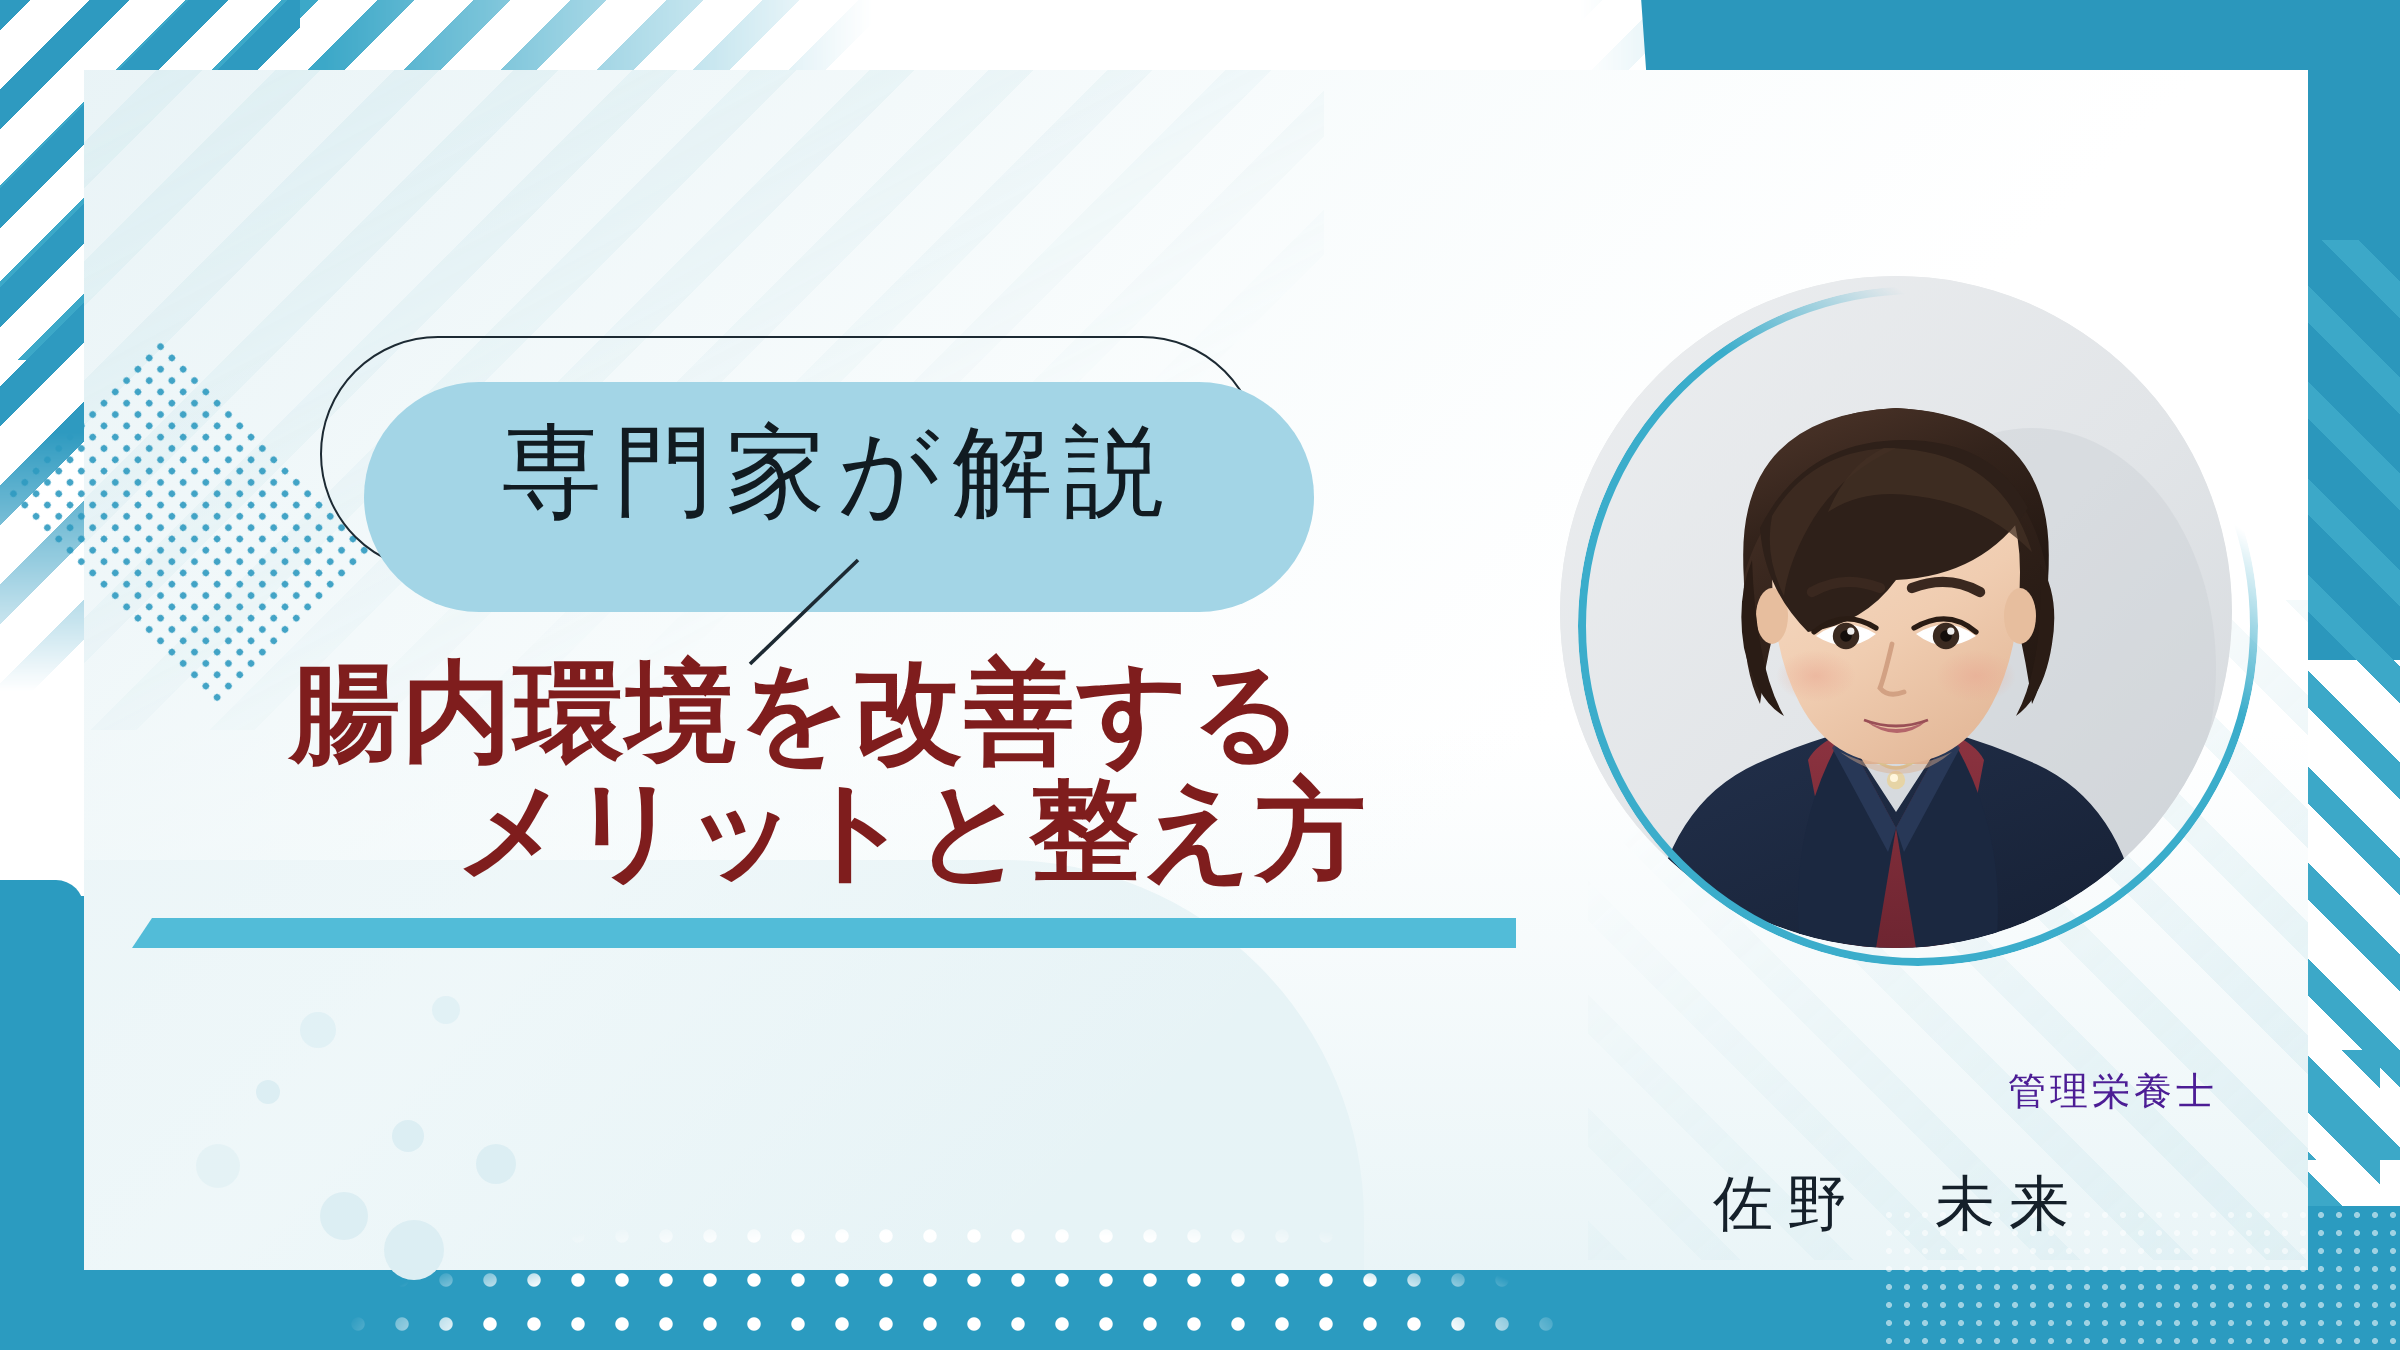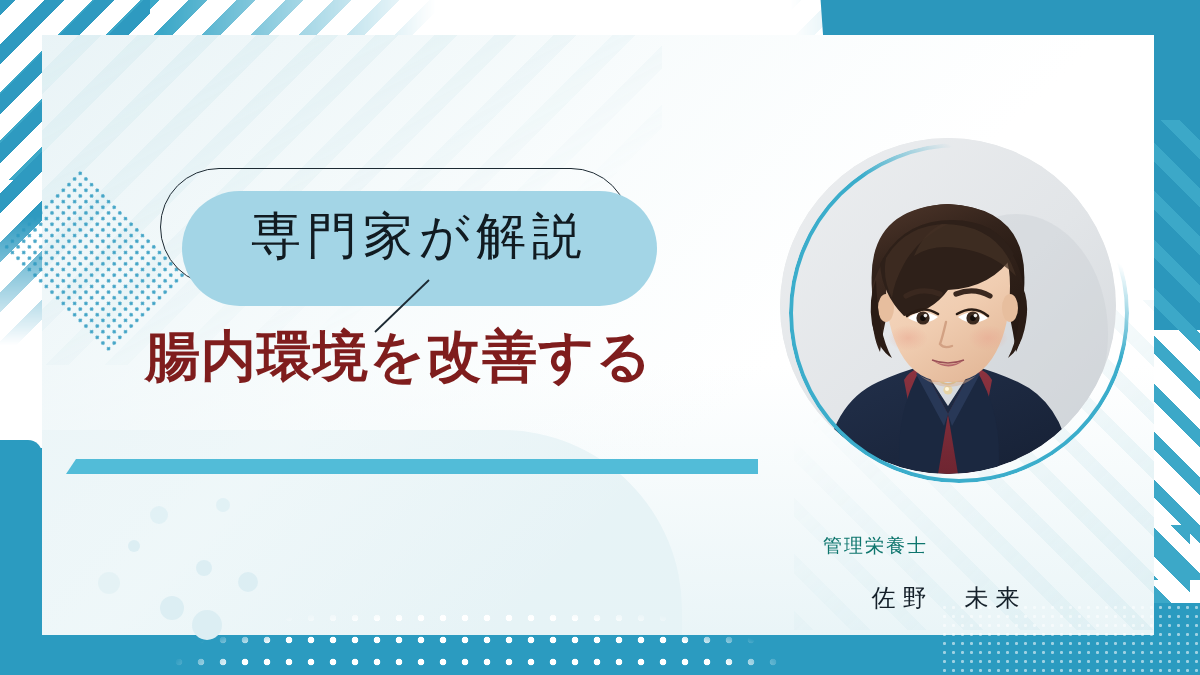--- a/index.html
+++ b/index.html
@@ -340,36 +340,36 @@
     height: 336px;
     border-radius: 50%;
     overflow: hidden;
     background: #E6E8EA;
   }
   .portrait svg { display: block; }
 
   
   .byline-role {
     position: absolute;
-    left: 823px;
+    left: 789px;
     top: 533px;
     width: 320px;
-    text-align: left;
+    text-align: right;
     font-size: 19px;
     letter-spacing: 2px;
-    color: #0f766e;
+    color: #4c1d95;
     font-family: "DejaVu Sans", "Liberation Sans", sans-serif;
   }
   .byline-name {
     position: absolute;
     left: 789px;
     top: 582px;
     width: 320px;
     text-align: center;
-    font-size: 24px;
+    font-size: 30px;
     letter-spacing: 7px;
     color: #15202a;
     font-family: "DejaVu Sans", "Liberation Sans", sans-serif;
   }
 </style>
 </head>
 <body>
 
 <div class="canvas">
 
@@ -408,20 +408,21 @@
     <div class="badge-fill"></div>
     <div class="badge-text">専門家が解説</div>
   </div>
 
   <svg class="pointer-line" viewBox="0 0 58 56" aria-hidden="true">
     <line x1="56" y1="2" x2="2" y2="54" stroke="#1d2a33" stroke-width="1.8"></line>
   </svg>
 
   <div class="headline">
     <div>腸内環境を改善する</div>
+    <div class="headline-l2">メリットと整え方</div>
   </div>
   <div class="rule-bar"></div>
 
   <div class="portrait">
     <svg width="336" height="336" viewBox="0 0 336 336" role="img">
       <defs>
         <linearGradient id="bgGrad" x1="0" y1="0" x2="1" y2="1">
           <stop offset="0%" stop-color="#ECEEF0"></stop>
           <stop offset="55%" stop-color="#E2E5E8"></stop>
           <stop offset="100%" stop-color="#D4D8DC"></stop>

